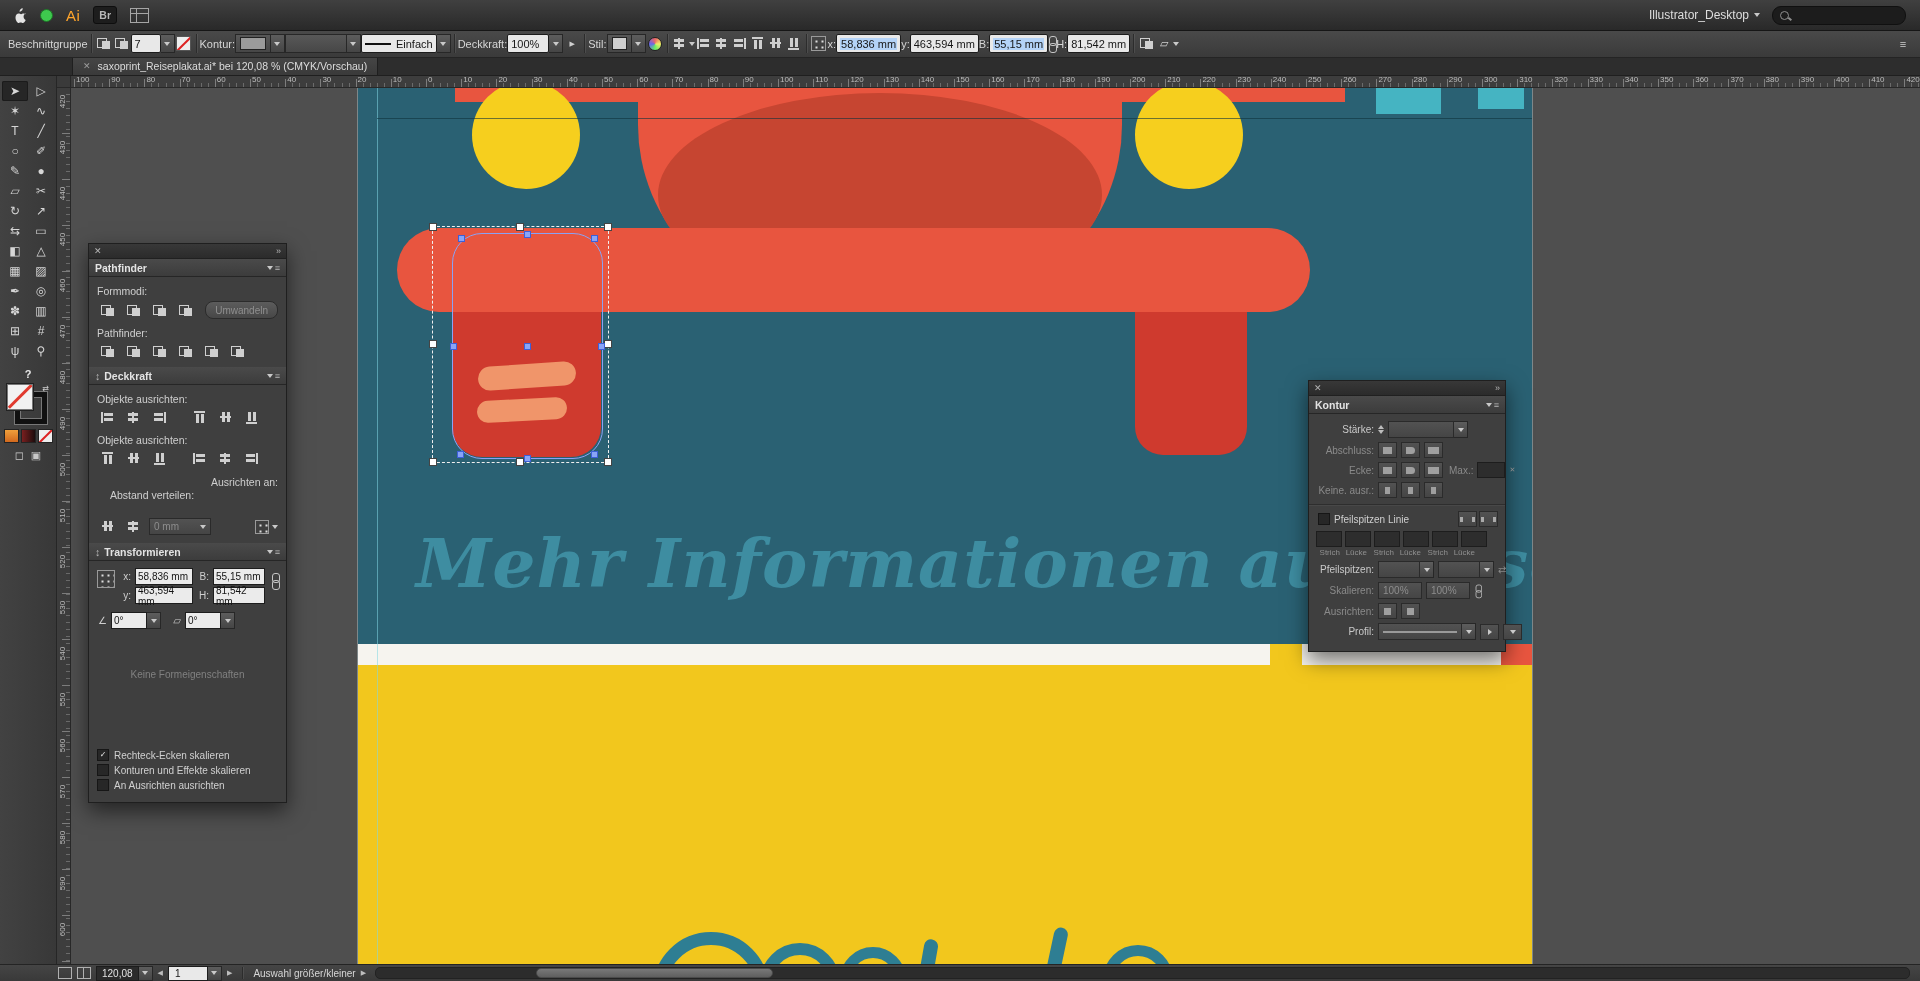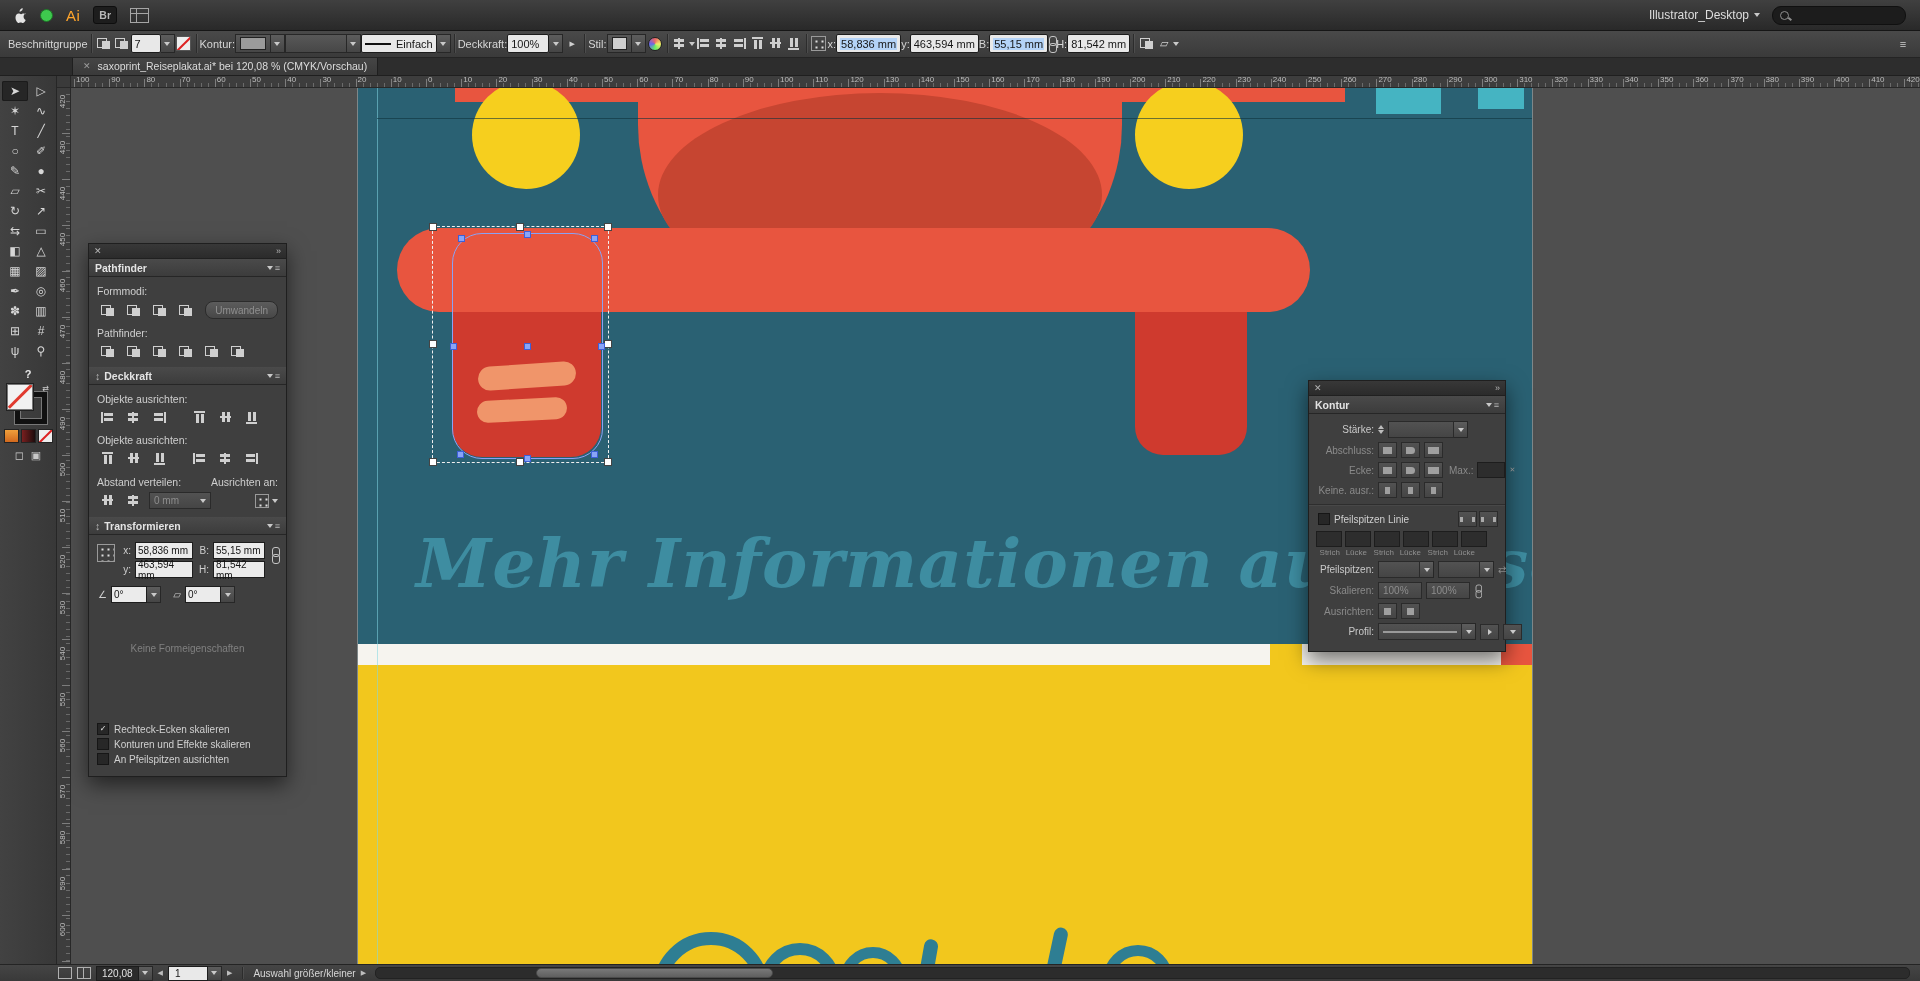--- a/index.html
+++ b/index.html
@@ -658,21 +658,21 @@
             <span class="al al-l"></span>
           </span>
         <span class="ibtn">
             <span class="al al-c"></span>
           </span>
         <span class="ibtn">
             <span class="al al-r"></span>
           </span>
       </div>
       <div style="display:flex;justify-content:space-between;margin-top:10px">
-        <span class="p-label" style="margin:0">Abstand verteilen:</span>
+        <span class="p-label" style="margin:13px">Abstand verteilen:</span>
         <span class="p-label" style="margin:0">Ausrichten an:</span>
       </div>
       <div class="btnrow" style="margin-top:4px">
         <span class="ibtn">
             <span class="al al-c rot90"></span>
           </span>
         <span class="ibtn">
             <span class="al al-c"></span>
           </span>
         <span class="minicombo" style="width:52px">
@@ -738,21 +738,21 @@
         <div class="cbrow">
           <span class="cbx">✓</span>
           <span>Rechteck-Ecken skalieren</span>
         </div>
         <div class="cbrow">
           <span class="cbx"></span>
           <span>Konturen und Effekte skalieren</span>
         </div>
         <div class="cbrow">
           <span class="cbx"></span>
-          <span>An Pfeilspitzen ausrichten</span>
+          <span>An Ausrichten ausrichten</span>
         </div>
       </div>
     </div>
   </div>
 </div>
 
 <div id="panel-kontur" class="panelbox">
   <div class="p-top">
     <span>✕</span>
     <span style="margin-left:auto">»</span>

